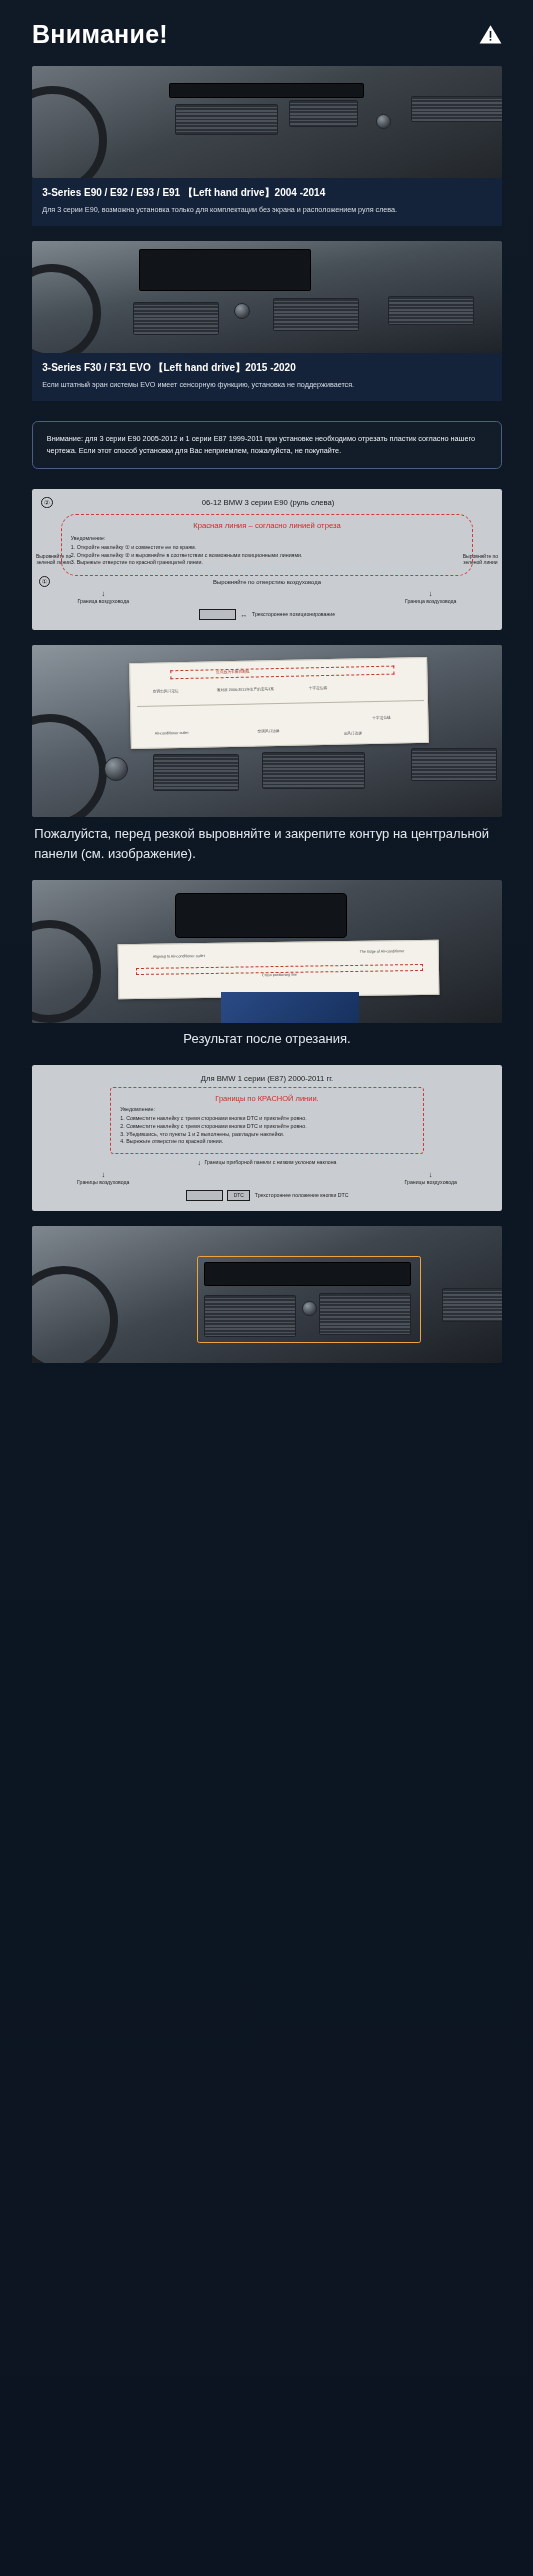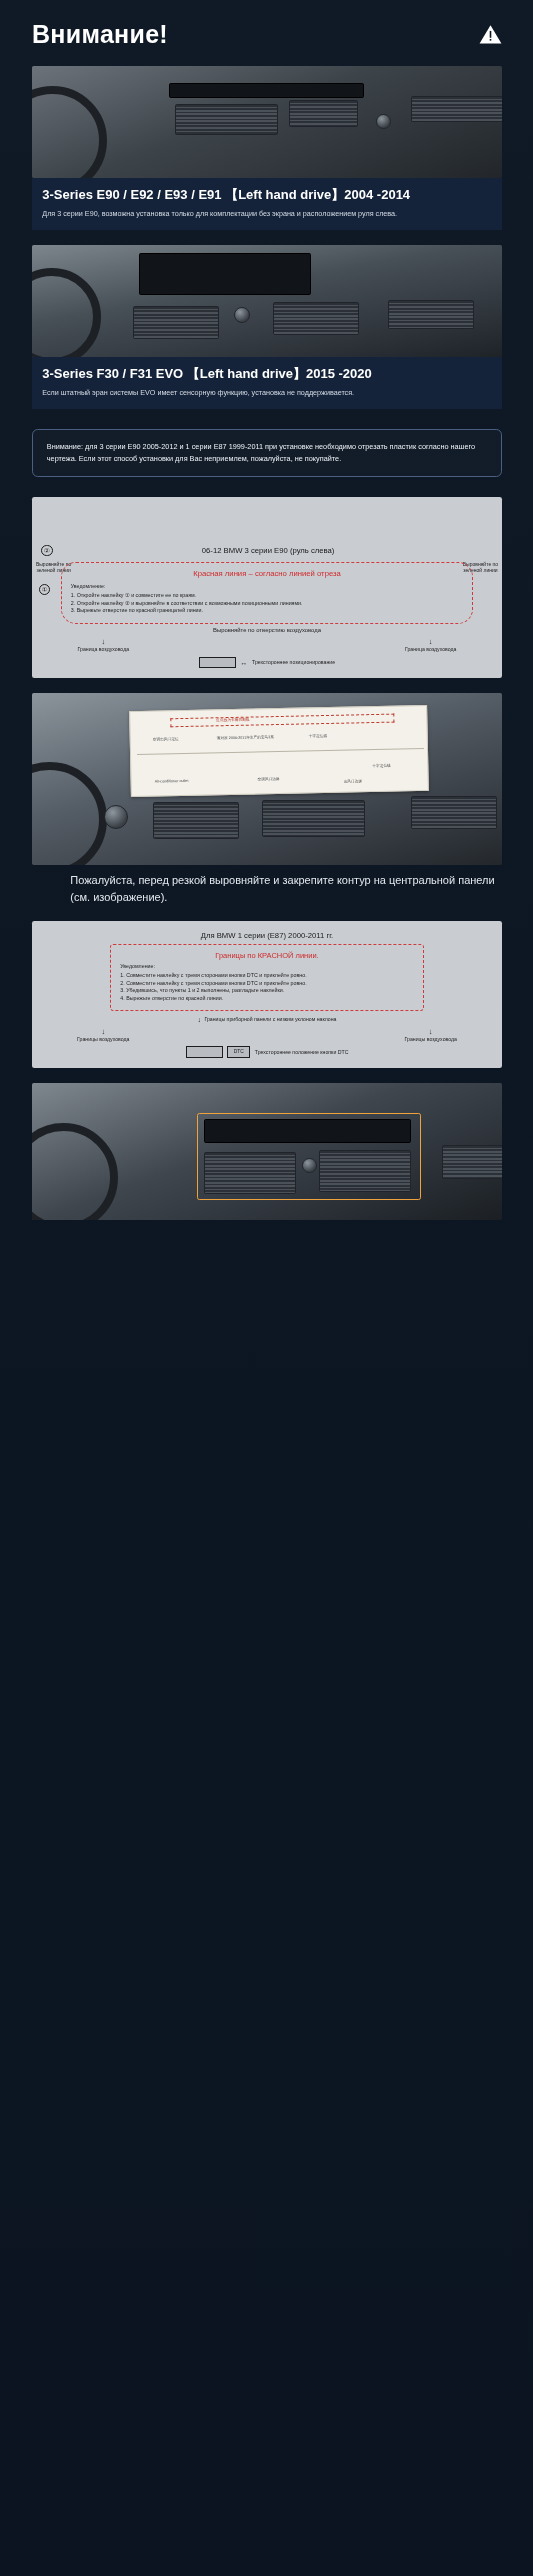--- a/index.html
+++ b/index.html
@@ -35,21 +35,21 @@
   .warn-tri { width: 23px; height: 20.7px; }
 
   
   .block { padding: 0 32px; margin-bottom: 15px; }
 
   .caption-bar {
     background: #14233a;
     padding: 8px 10.3px 3.4px 10.3px;
   }
   .caption-title {
-    font-size: 13px;
+    font-size: 10px;
     font-weight: bold;
     color: #ffffff;
     margin-bottom: 5.2px;
   }
   .caption-text {
     font-size: 7.2px;
     line-height: 1.5;
     color: #d7dde6;
     padding-bottom: 6.9px;
   }
@@ -73,21 +73,20 @@
     border-radius: 2.3px;
     color: #1b1b1b;
     padding: 8px 9.2px 10.3px 9.2px;
     position: relative;
   }
   .diagram-top {
     display: flex;
     align-items: center;
     gap: 5.7px;
     margin-bottom: 2.3px;
-    margin-top: 40px;
   }
   .circle-num {
     width: 11.5px; height: 11.5px;
     border: 0.9px solid #1b1b1b;
     border-radius: 50%;
     font-size: 6.9px;
     line-height: 9.8px;
     text-align: center;
     flex: 0 0 auto;
   }
@@ -190,25 +189,24 @@
   .arrows-lr {
     display: flex;
     align-items: center;
     gap: 2.3px;
     font-size: 6.9px;
   }
 
   
   .photo-card { margin: 0 32px 15px 32px; }
   .photo-note {
-    font-size: 11px;
+    font-size: 13px;
     line-height: 1.55;
     color: #e3e8ee;
     padding: 6.9px 2.3px 0 2.3px;
-    margin-left: 36px;
   }
   .photo-note.center { text-align: center; }
 
   
   .ph {
     width: 100%;
     position: relative;
     border-radius: 1.7px;
     overflow: hidden;
   }
@@ -417,20 +415,34 @@
         <div class="pl" style="left:5.7px; top:42px; width:287px;"></div>
       </div>
       <div class="vent" style="left:121px; top:109px; width:86px; height:37px;"></div>
       <div class="vent" style="left:230px; top:107px; width:103px; height:37px;"></div>
       <div class="knob" style="left:72px; top:112px; width:24px; height:24px;"></div>
       <div class="vent" style="left:379px; top:103px; width:86px; height:33px;"></div>
     </div>
     <div class="photo-note">Пожалуйста, перед резкой выровняйте и закрепите контур на центральной панели (см. изображение).</div>
   </div>
 
+  <div class="photo-card">
+    <div class="ph ph-4">
+      <div class="screen-blk" style="left:143px; top:13.8px; width:172px; height:45px; border-radius:4.6px;"></div>
+      <div class="paper" style="left:86px; top:62px; width:321px; height:55px; transform:rotate(-0.8deg);">
+        <div class="paper-txt" style="left:34px; top:10.3px;">Aligning to Air-conditioner outlet</div>
+        <div class="paper-txt" style="left:241px; top:8px;">The Edge of Air-conditioner</div>
+        <div class="paper-txt" style="left:143px; top:30px;">Cross positioning line</div>
+        <div class="paper-red" style="left:17px; top:23px; width:287px; height:6.9px;"></div>
+      </div>
+      <div class="blue-cloth" style="left:189px; top:112px; width:138px; height:31px;"></div>
+      <div class="wheel" style="left:-34px; top:40px; width:103px; height:103px;"></div>
+    </div>
+    <div class="photo-note center">Результат после отрезания.</div>
+  </div>
 
   <div class="gray-card">
     <div class="gc-title">Для BMW 1 серии (E87) 2000-2011 гг.</div>
     <div class="gc-red-box">
       <div class="gc-red-title">Границы по КРАСНОЙ линии.</div>
       <div class="notice-list">
         <div class="nl-head">Уведомление:</div>
         <div>1. Совместите наклейку с тремя сторонами кнопки DTC и приклейте ровно.</div>
         <div>2. Совместите наклейку с тремя сторонами кнопки DTC и приклейте ровно.</div>
         <div>3. Убедившись, что пункты 1 и 2 выполнены, разгладьте наклейки.</div>

